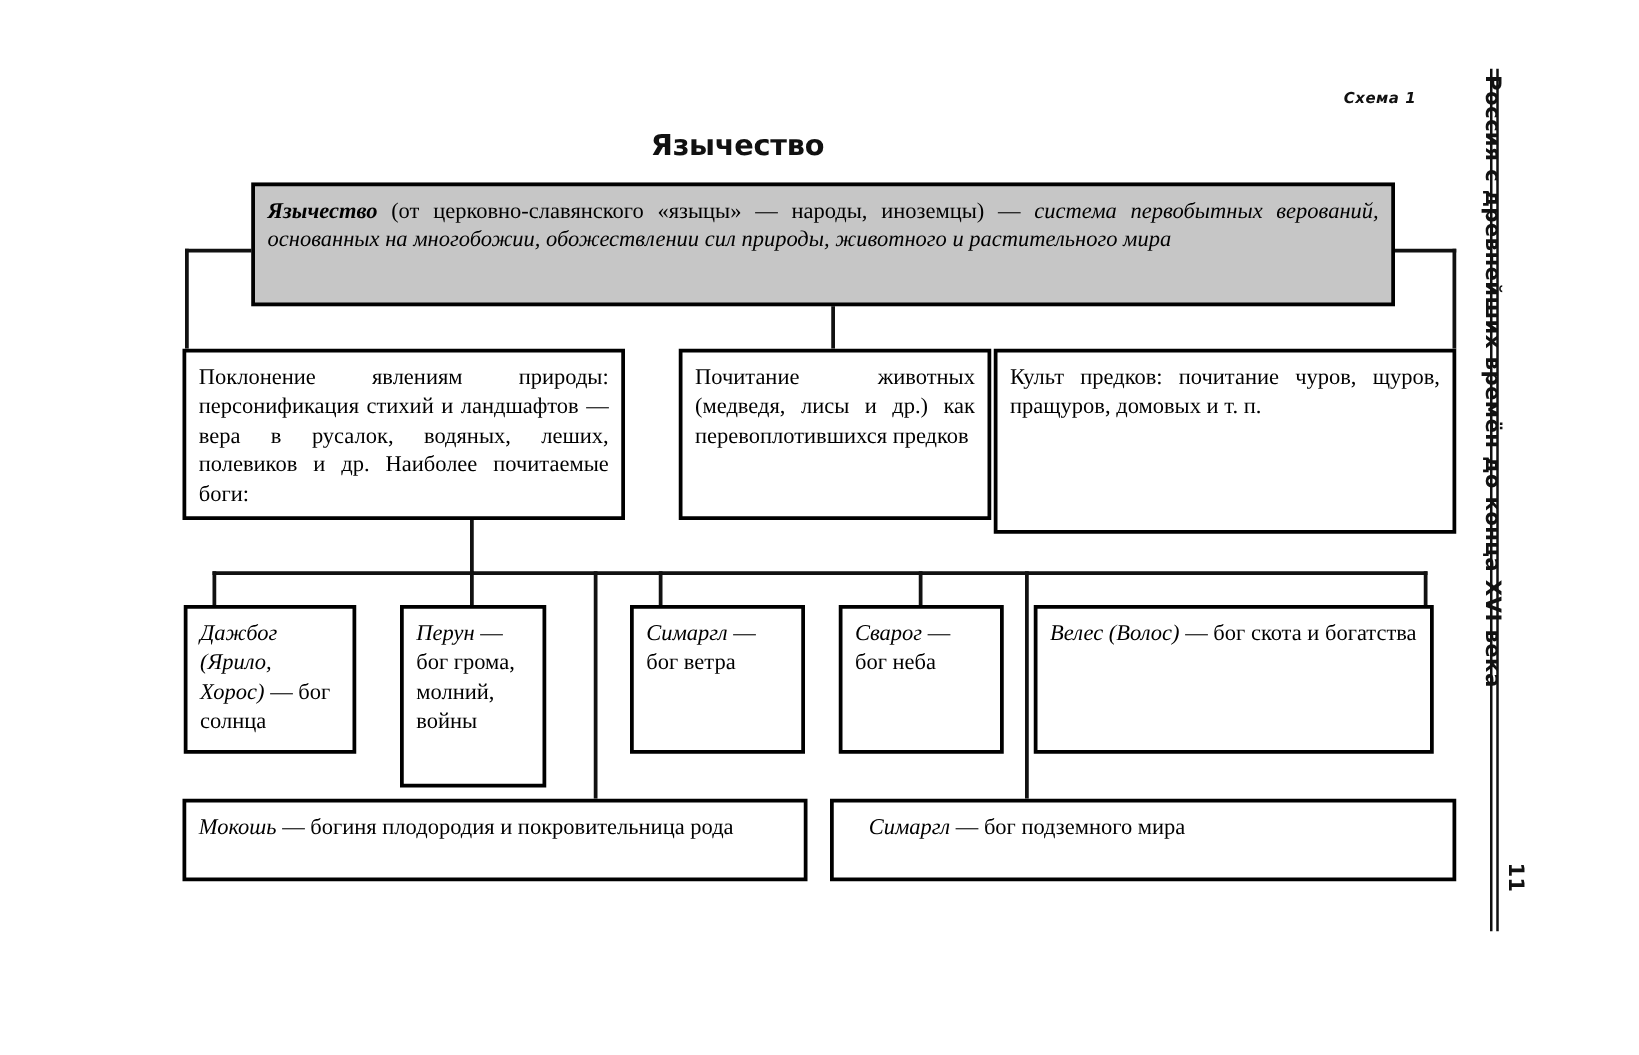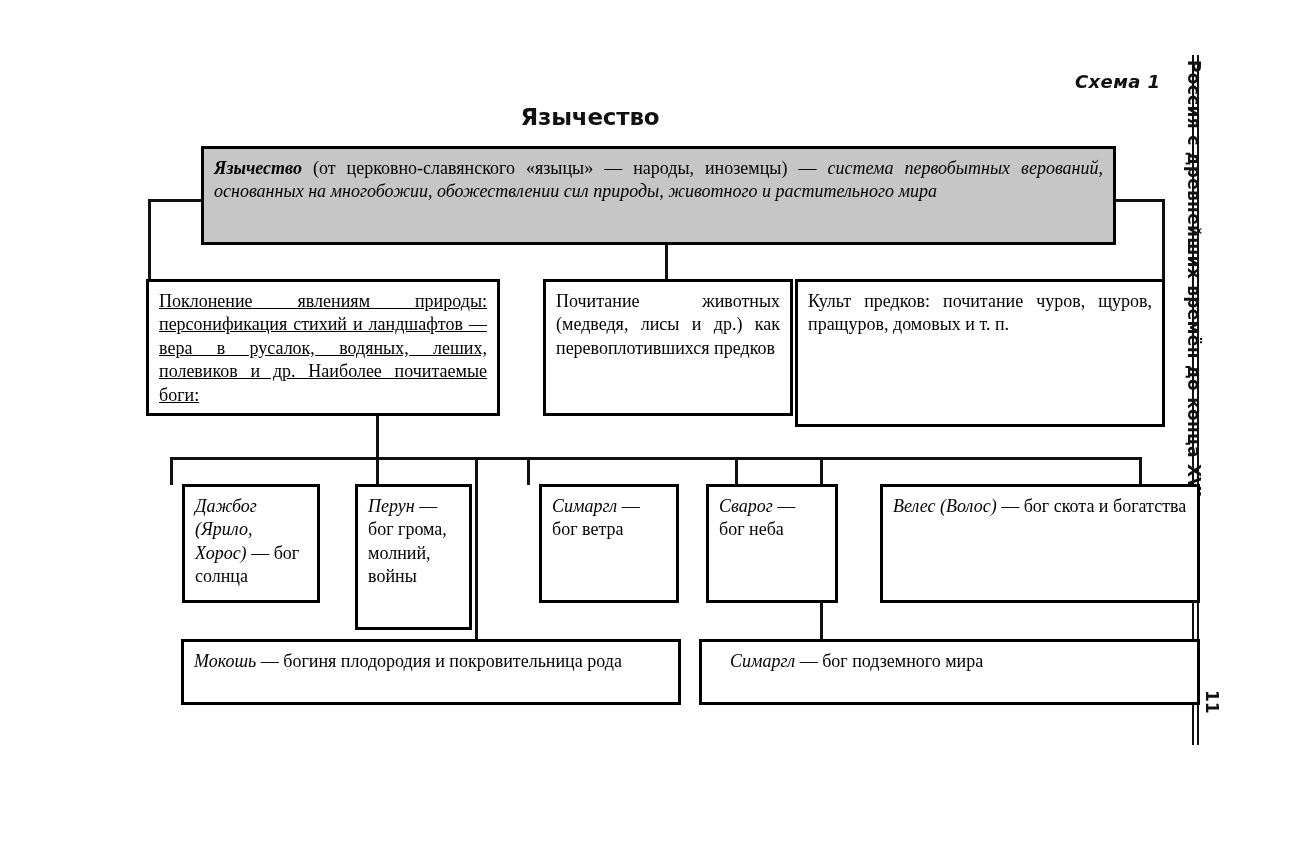--- a/index.html
+++ b/index.html
@@ -23,21 +23,21 @@
   }
 
   
   .scheme-label {
     position: absolute;
     left: 1075px;
     top: 71px;
     font-family: "DejaVu Sans", sans-serif;
     font-weight: bold;
     font-style: italic;
-    font-size: 18px;
+    font-size: 12px;
     letter-spacing: 0.4px;
     color: #111;
     white-space: nowrap;
   }
   .diagram-title {
     position: absolute;
     left: 0;
     top: 104px;
     width: 1180px;
     text-align: center;
@@ -116,21 +116,20 @@
   .node .lead {
     font-weight: bold;
     font-style: italic;
   }
   .node .ital {
     font-style: italic;
   }
   .node.compact {
     text-align: left;
     text-align-last: left;
-    margin-left: 35px;
   }
 
   
   .ln {
     position: absolute;
     background: #111;
   }
 </style>
 </head>
 <body>
@@ -167,21 +166,21 @@
   <div class="ln" style="left:735px; top:457px; width:3px; height:28px;"></div>
   <div class="ln" style="left:1139px; top:457px; width:3px; height:28px;"></div>
 
   <div class="ln" style="left:475px; top:457px; width:3px; height:182px;"></div>
   <div class="ln" style="left:820px; top:457px; width:3px; height:182px;"></div>
 
   <div class="node root" style="left:201px; top:146px; width:915px; height:99px;">
     <span class="lead">Язычество</span><span> (от церковно-славянского «языцы» — народы, иноземцы) — </span><span class="ital">система первобытных верований, основанных на многобожии, обожествлении сил природы, животного и растительного мира</span>
   </div>
 
-  <div class="node" style="left:146px; top:279px; width:354px; height:137px;text-decoration:underline;">
+  <div class="node" style="left:146px; top:279px; width:354px; height:137px;">
     <span>Поклонение явлениям природы: персонификация стихий и ландшафтов — вера в русалок, водяных, леших, полевиков и др. Наиболее почитаемые боги:</span>
   </div>
 
   <div class="node" style="left:543px; top:279px; width:250px; height:137px;">
     <span>Почитание животных (медведя, лисы и др.) как перевоплотившихся предков</span>
   </div>
 
   <div class="node" style="left:795px; top:279px; width:370px; height:148px;">
     <span>Культ предков: почитание чуров, щуров, пращуров, домовых и т. п.</span>
   </div>
@@ -195,21 +194,21 @@
   </div>
 
   <div class="node compact" style="left:504px; top:484px; width:140px; height:119px;">
     <span class="ital">Симаргл</span><span> — бог ветра</span>
   </div>
 
   <div class="node compact" style="left:671px; top:484px; width:132px; height:119px;">
     <span class="ital">Сварог</span><span> — бог неба</span>
   </div>
 
-  <div class="node compact" style="left:845px; top:484px; width:320px; height:119px;">
+  <div class="node compact" style="left:827px; top:484px; width:320px; height:119px;">
     <span class="ital">Велес (Волос)</span><span> — бог скота и богатства</span>
   </div>
 
   <div class="node compact" style="left:146px; top:639px; width:500px; height:66px;">
     <span class="ital">Мокошь</span><span> — богиня плодородия и покровительница рода</span>
   </div>
 
   <div class="node compact" style="left:664px; top:639px; width:501px; height:66px;padding-left:28px;">
     <span class="ital">Симаргл</span><span> — бог подземного мира</span>
   </div>

